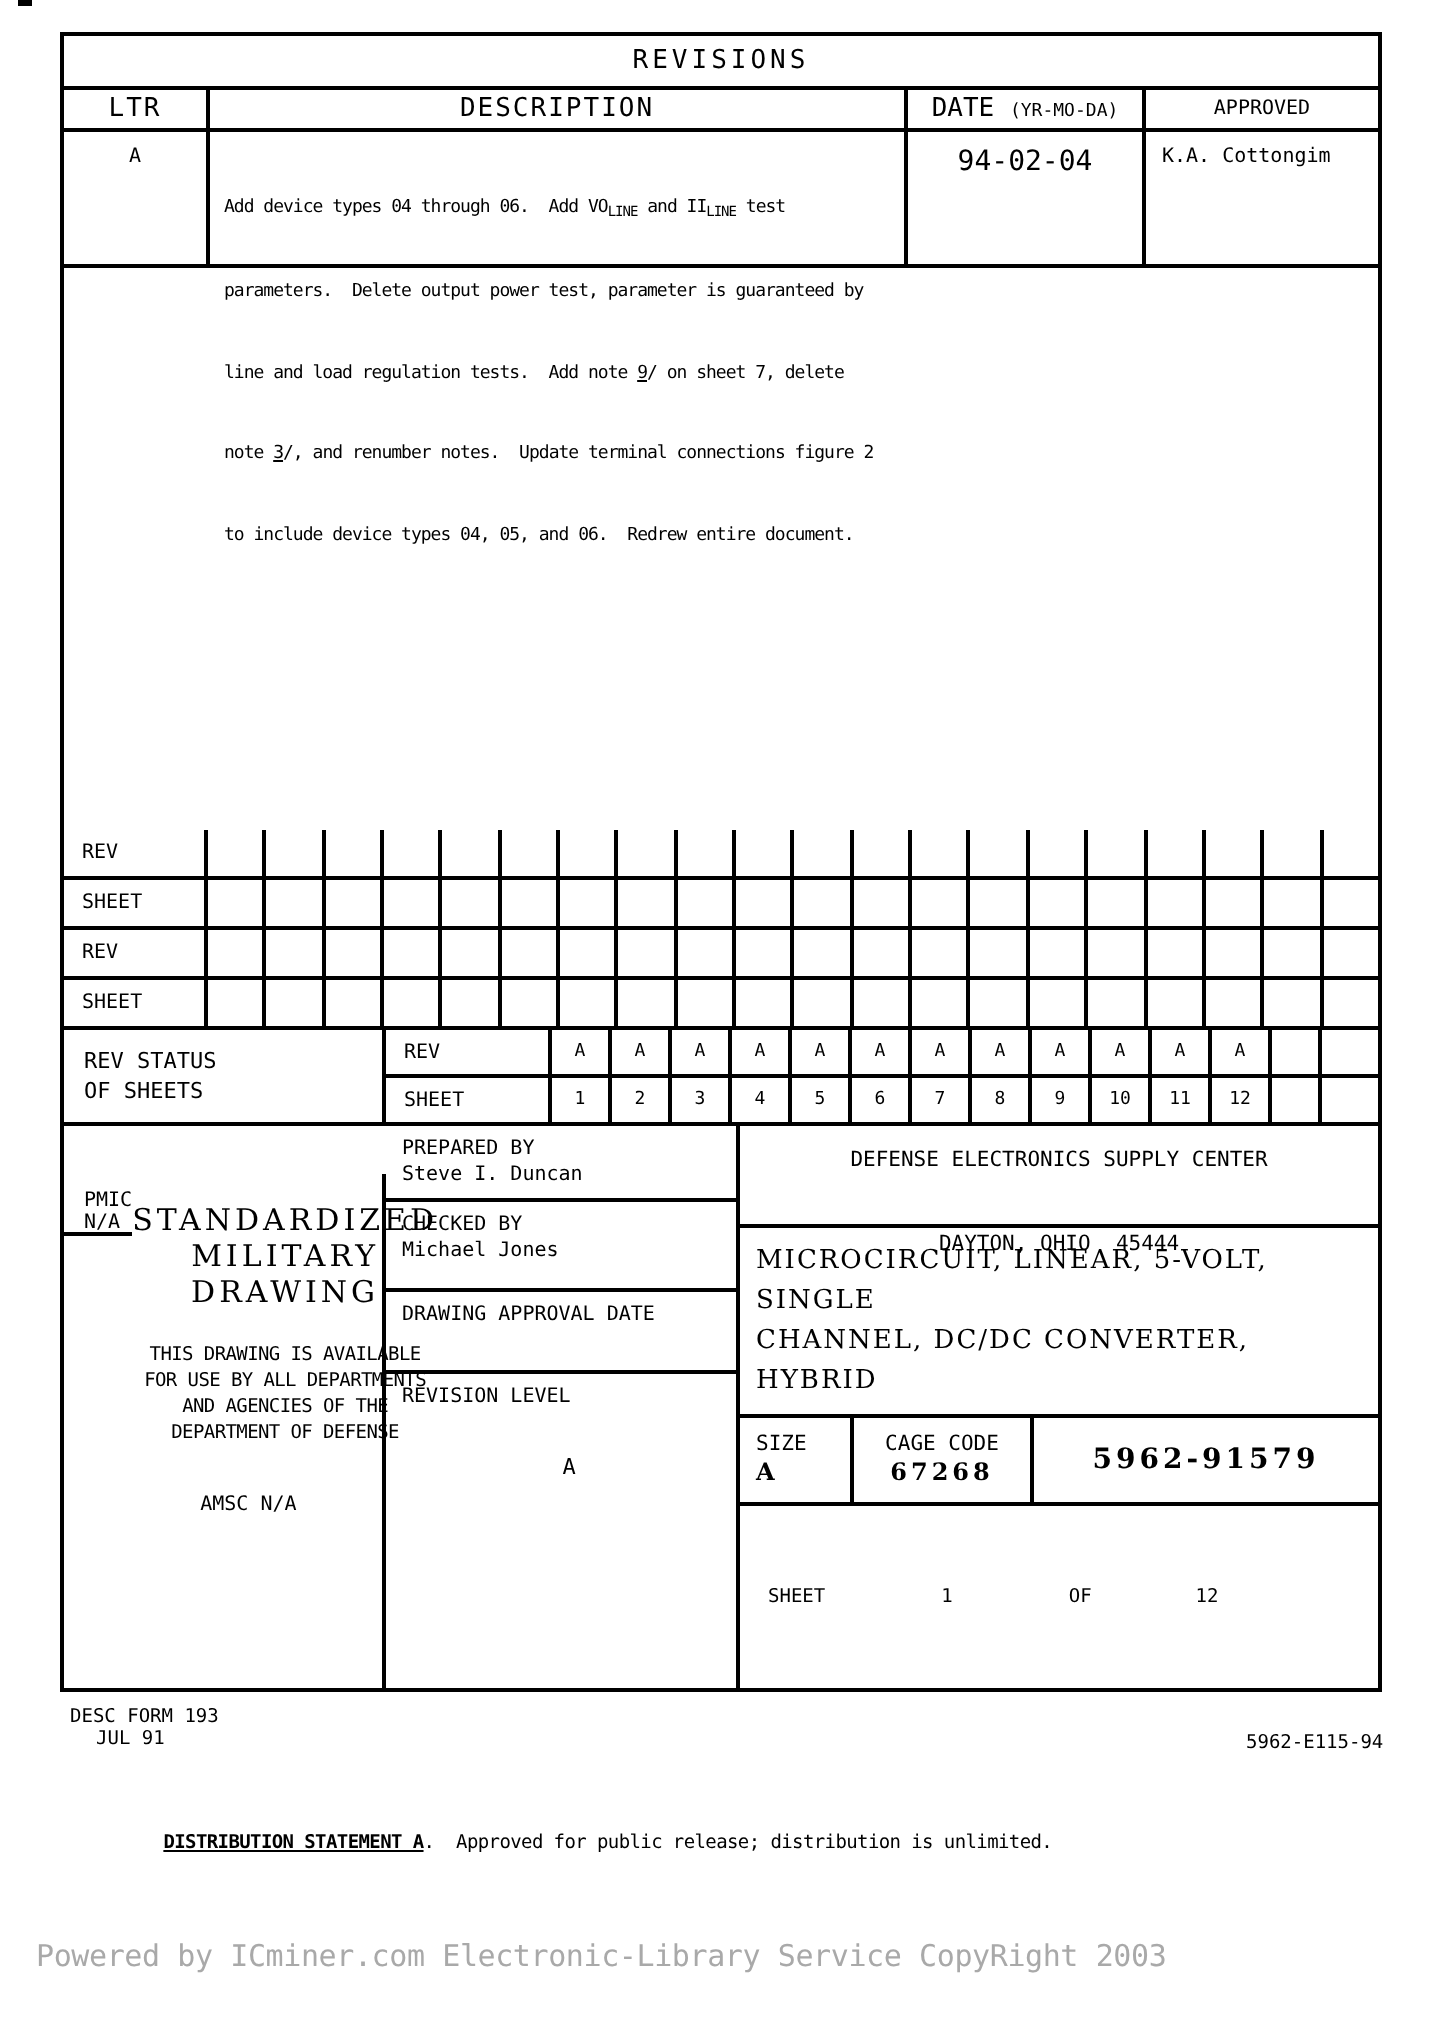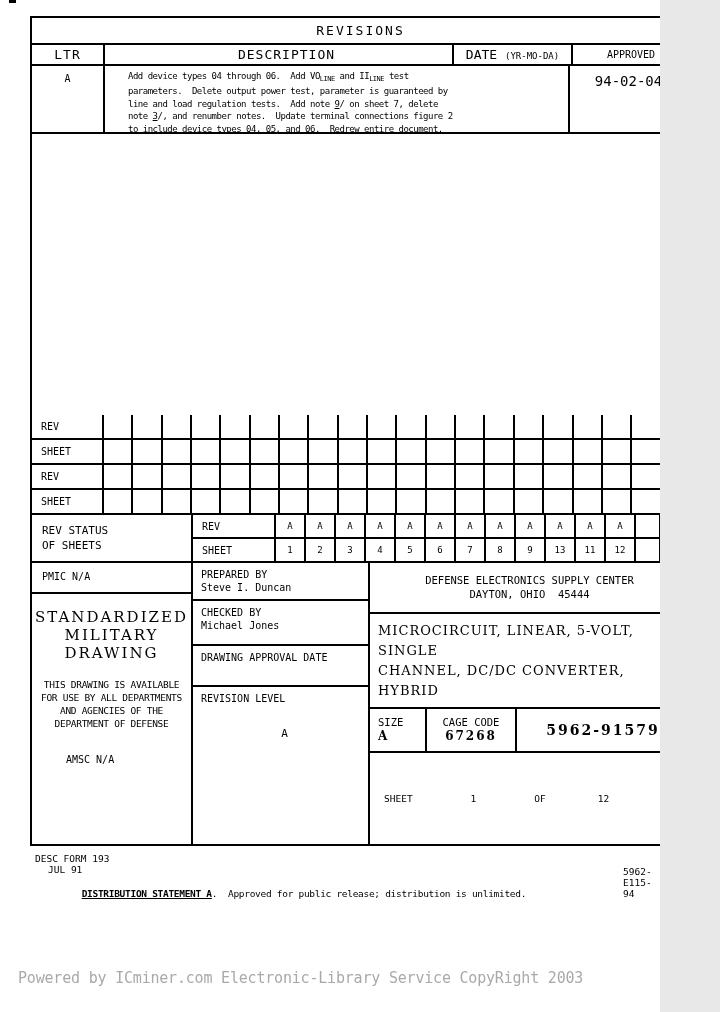--- a/index.html
+++ b/index.html
@@ -1,29 +1,29 @@
 <!DOCTYPE html>
 <html><head>
 <meta charset="utf-8">
 <style>
   html,body{margin:0;padding:0;background:#e8e8e8;}
-  .page{position:relative;width:660px;height:1012px;background:#ffffff;color:#000;
+  .page{position:relative;width:720px;height:1012px;background:#ffffff;color:#000;
         font-family:"DejaVu Sans Mono","Liberation Mono",monospace;overflow:hidden;}
   .frame{position:absolute;left:30px;top:16px;width:661px;height:830px;
          border:2px solid #000;box-sizing:border-box;display:flex;flex-direction:column;}
   .bb{border-bottom:2px solid #000;}
   .br{border-right:2px solid #000;}
-  .pre{white-space:pre;}
+  .pre{white-space:pre;margin-top:28px;}
   
   .r-title{height:27px;box-sizing:border-box;text-align:center;font-size:13px;
            letter-spacing:2px;line-height:26px;}
   .r-head{height:21px;box-sizing:border-box;display:flex;}
   .r-entry{height:68px;box-sizing:border-box;display:flex;}
   .c-ltr{width:73px;box-sizing:border-box;text-align:center;}
-  .c-desc{flex:1;box-sizing:border-box;padding-left:16px;}
+  .c-desc{flex:1;box-sizing:border-box;}
   .c-date{width:119px;box-sizing:border-box;text-align:center;}
   .c-appr{width:116px;box-sizing:border-box;}
   .r-head .c-ltr,.r-head .c-desc{font-size:13px;line-height:19px;text-align:center;letter-spacing:1px;}
   .r-head .c-date{font-size:13px;line-height:19px;}
   .r-head .c-date .small{font-size:9px;letter-spacing:0;}
   .r-head .c-appr{font-size:10px;line-height:19px;text-align:center;}
   .r-entry .c-ltr{font-size:10px;padding-top:7px;}
   .desc-text{padding:4px 4px 0 7px;font-size:9px;letter-spacing:-0.5px;line-height:12.4px;}
   .desc-text .sub{font-size:7px;vertical-align:-2px;letter-spacing:-0.5px;}
   .desc-text .u{text-decoration:underline;}
@@ -45,21 +45,21 @@
   .srow{flex:1;display:flex;box-sizing:border-box;}
   .srow.first{border-bottom:2px solid #000;}
   .sublabel{width:83px;box-sizing:border-box;border-right:2px solid #000;
             font-size:10px;padding-left:9px;display:flex;align-items:center;}
   .scell{width:30px;box-sizing:border-box;border-right:2px solid #000;
          font-size:9px;display:flex;align-items:center;justify-content:center;}
   .sempty{width:25px;box-sizing:border-box;border-right:2px solid #000;}
   .sfill{flex:1;}
   
   .r-tblock{flex:1;display:flex;}
-  .tb-left{width:161px;box-sizing:border-box;border-right:2px solid #000;display:flex;flex-direction:column;}
+  .tb-left{width:161px;box-sizing:border-box;border-right:2px solid #000;display:flex;flex-direction:row;margin-top:24px;}
   .pmic{height:31px;box-sizing:border-box;border-bottom:2px solid #000;
         font-size:10px;padding:8px 0 0 10px;}
   .tb-left-main{flex:1;text-align:center;}
   .smd{font-family:"DejaVu Serif","Liberation Serif",serif;font-weight:normal;
        font-size:15px;letter-spacing:2px;line-height:18px;}
   .smd-wrap{margin-top:14px;}
   .avail{margin-top:16px;font-size:9.5px;line-height:13px;letter-spacing:-0.3px;}
   .amsc{margin-top:24px;text-align:left;padding-left:34px;font-size:10px;}
   .tb-mid{width:177px;box-sizing:border-box;border-right:2px solid #000;display:flex;flex-direction:column;}
   .mcell{box-sizing:border-box;border-bottom:2px solid #000;padding:5px 0 0 8px;font-size:10px;line-height:13px;}
@@ -121,20 +121,21 @@
       <div class="c-desc br">
         <div class="desc-text">
           <div class="pre"><span>Add device types 04 through 06.  Add VO</span><span class="sub">LINE</span><span> and II</span><span class="sub">LINE</span><span> test</span></div>
           <div class="pre"><span>parameters.  Delete output power test, parameter is guaranteed by</span></div>
           <div class="pre"><span>line and load regulation tests.  Add note </span><span class="u">9</span><span>/ on sheet 7, delete</span></div>
           <div class="pre"><span>note </span><span class="u">3</span><span>/, and renumber notes.  Update terminal connections figure 2</span></div>
           <div class="pre"><span>to include device types 04, 05, and 06.  Redrew entire document.</span></div>
         </div>
       </div>
       <div class="c-date br">94-02-04</div>
+      <div class="c-appr">K.A. Cottongim</div>
     </div>
 
     <div class="r-blank"></div>
 
     <div class="grow">
       <div class="glabel">REV</div>
       <div class="gcells">
           <div class="gcell"></div>
           <div class="gcell"></div>
           <div class="gcell"></div>
@@ -263,21 +264,21 @@
           <div class="scells" style="display:flex;flex:1;">
               <div class="scell">1</div>
               <div class="scell">2</div>
               <div class="scell">3</div>
               <div class="scell">4</div>
               <div class="scell">5</div>
               <div class="scell">6</div>
               <div class="scell">7</div>
               <div class="scell">8</div>
               <div class="scell">9</div>
-              <div class="scell">13</div>
+              <div class="scell">10</div>
               <div class="scell">11</div>
               <div class="scell">12</div>
               <div class="sempty"></div>
               <div class="sfill"></div>
             </div>
         </div>
       </div>
     </div>
 
     <div class="r-tblock">

